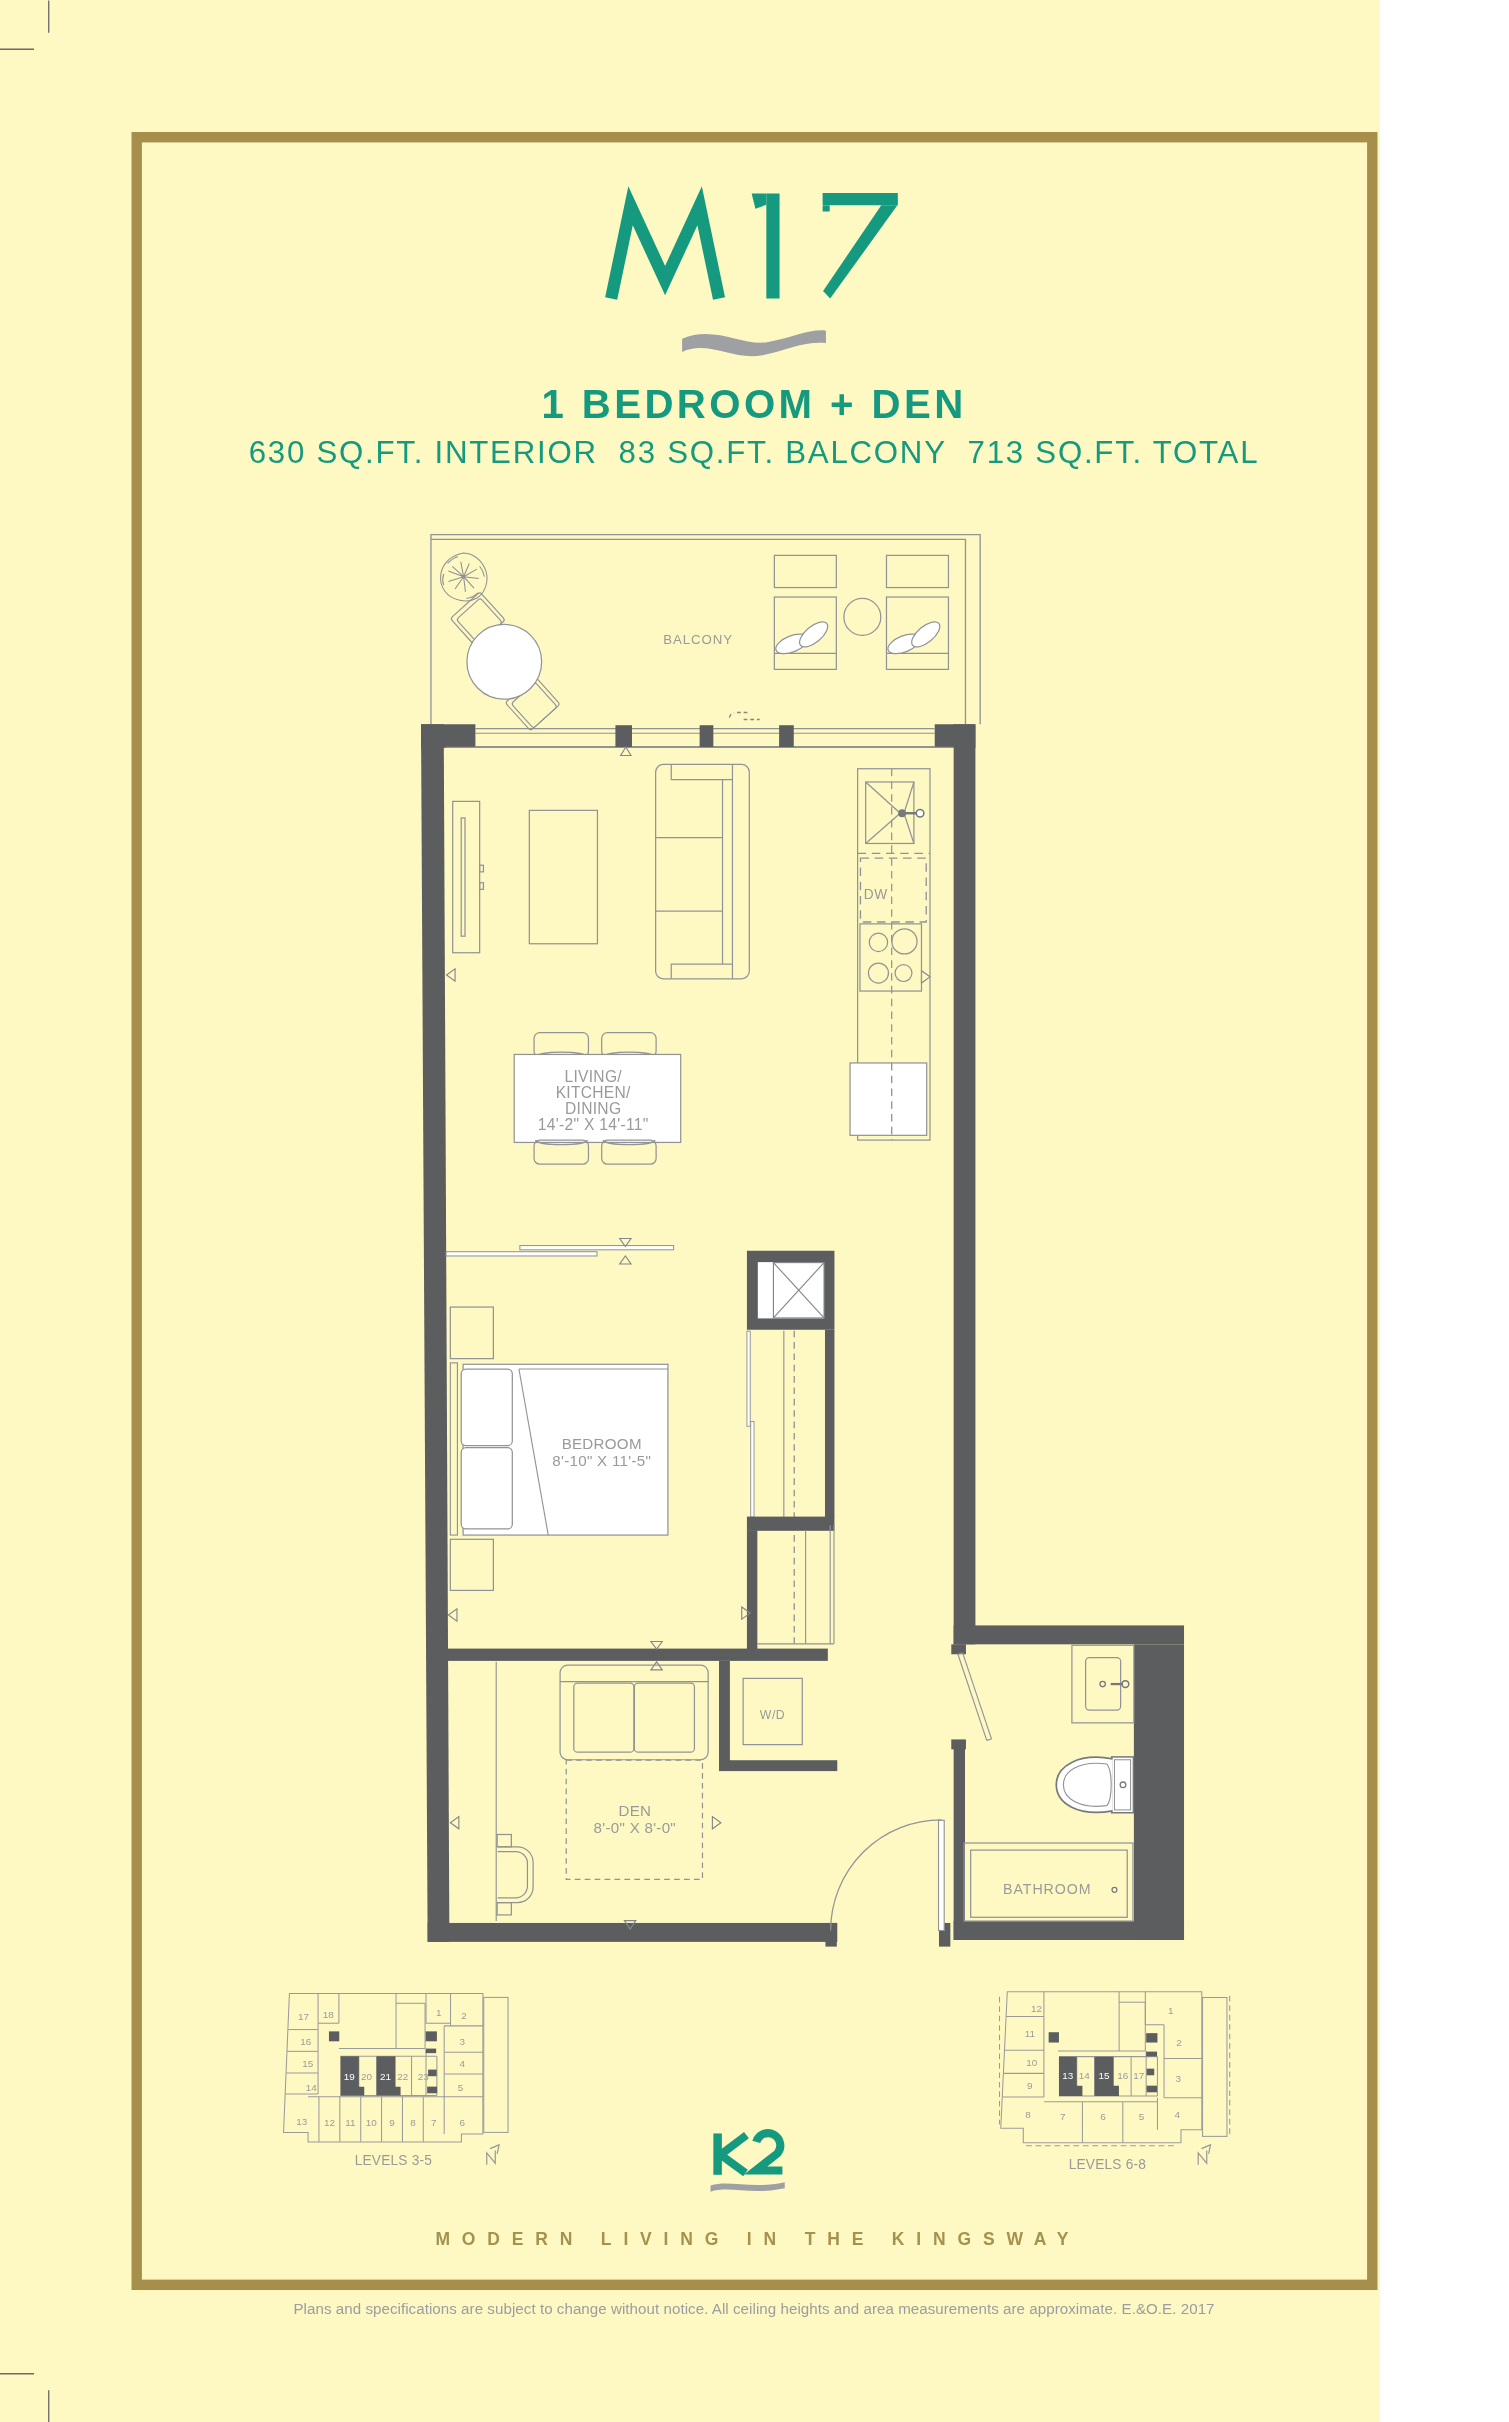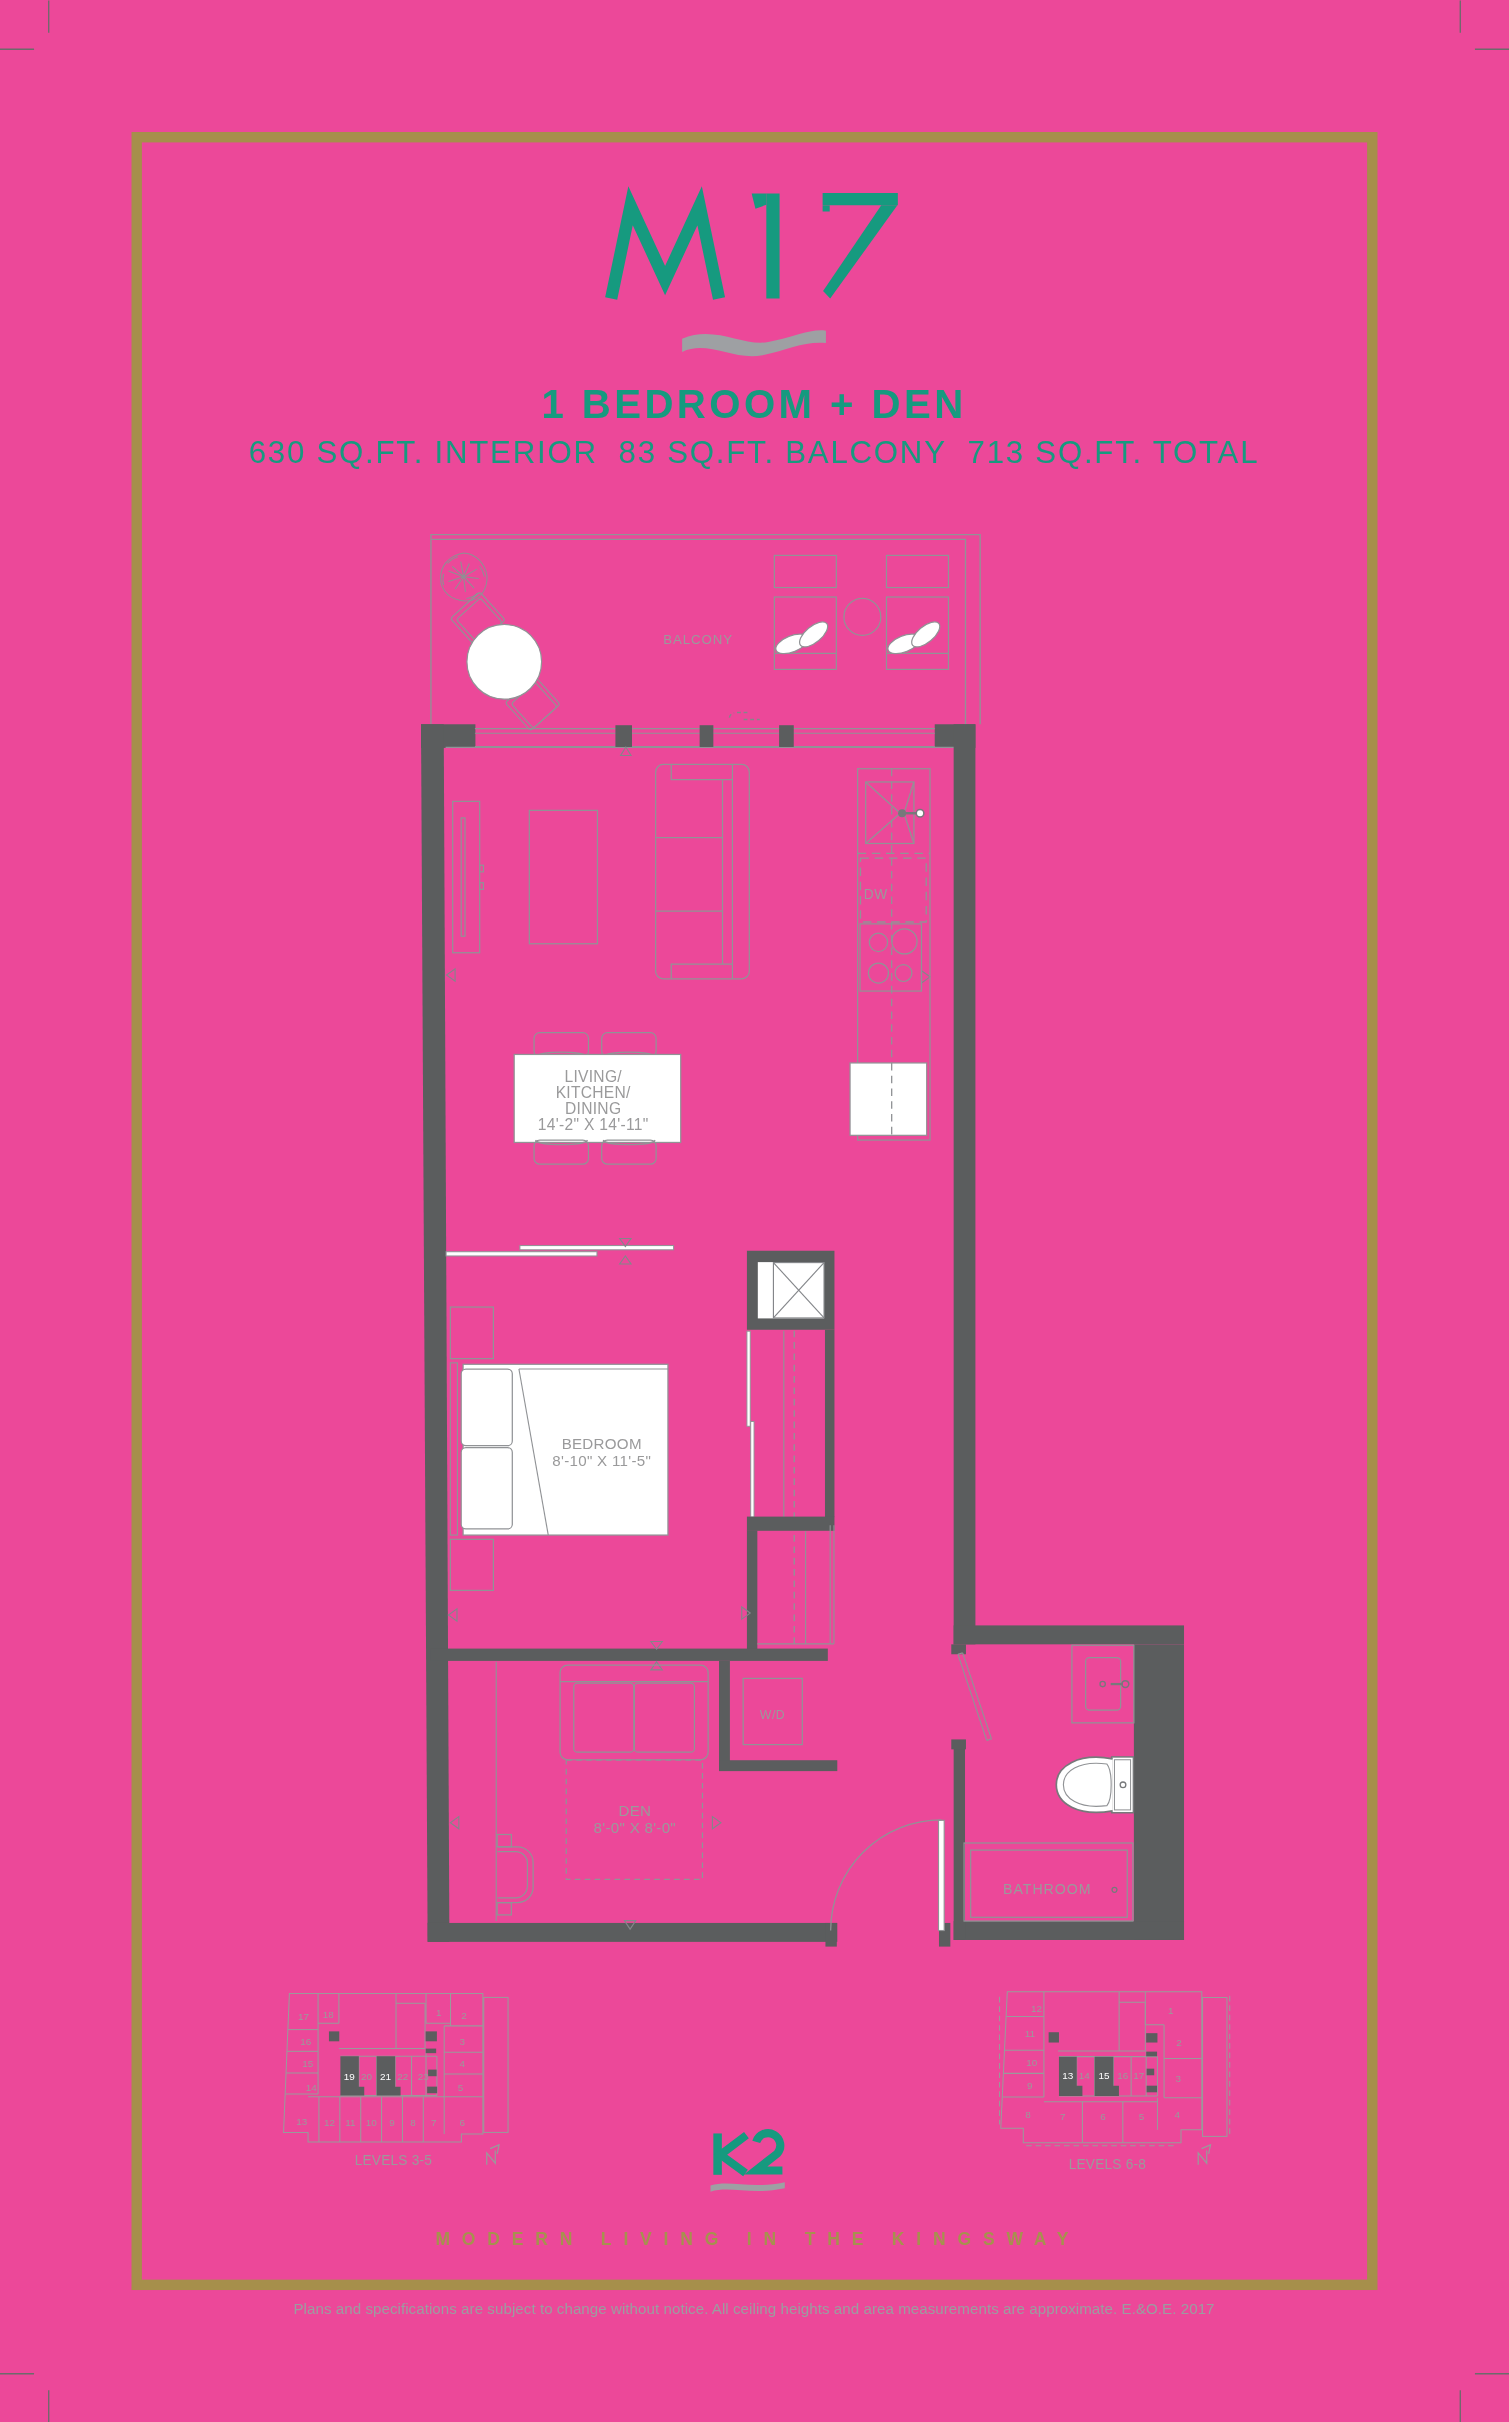--- a/index.html
+++ b/index.html
@@ -1,16 +1,16 @@
 <!DOCTYPE html>
 <html style="font-size:15px"><head>
 <meta charset="utf-8">
 <style>
 html,body{margin:0;padding:0;background:#ffffff}
-.page{position:relative;width:1509px;height:2423px;background:#ec4899;overflow:hidden;font-family:"Liberation Sans",sans-serif}
+.page{position:relative;width:1380px;height:2423px;background:#fef9c3;overflow:hidden;font-family:"Liberation Sans",sans-serif}
 svg{position:absolute;top:0;left:0}
 </style>
 </head>
 <body>
 <div class="page">
 <svg width="1509" height="2423" viewBox="0 0 1595 2560">
 
 <g stroke="#6b6b6b" stroke-width="1.4">
 <line x1="51.5" y1="0" x2="51.5" y2="34"></line>
 <line x1="0" y1="51.5" x2="36" y2="51.5"></line>

